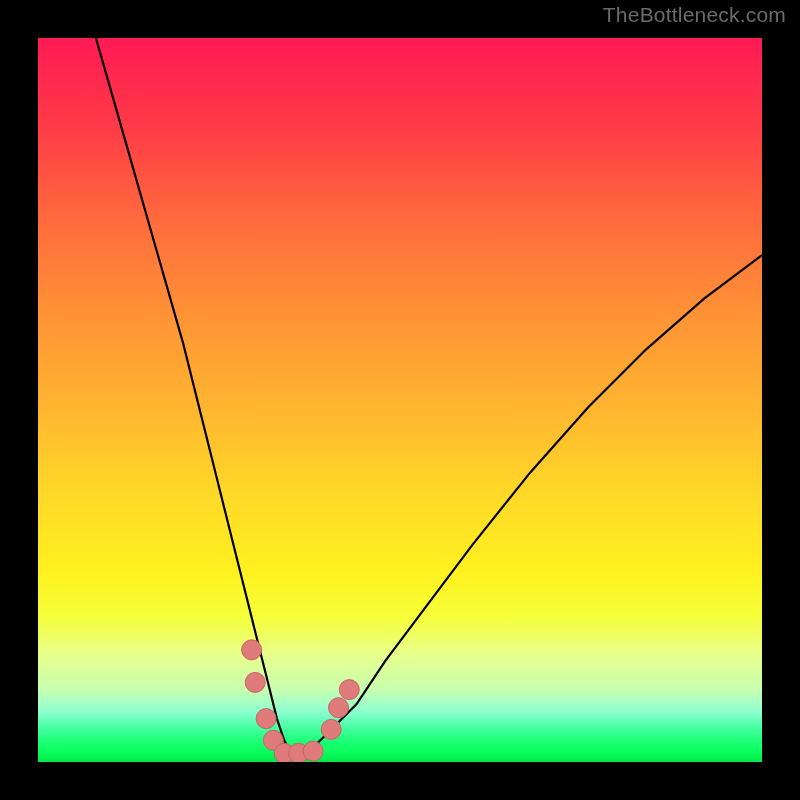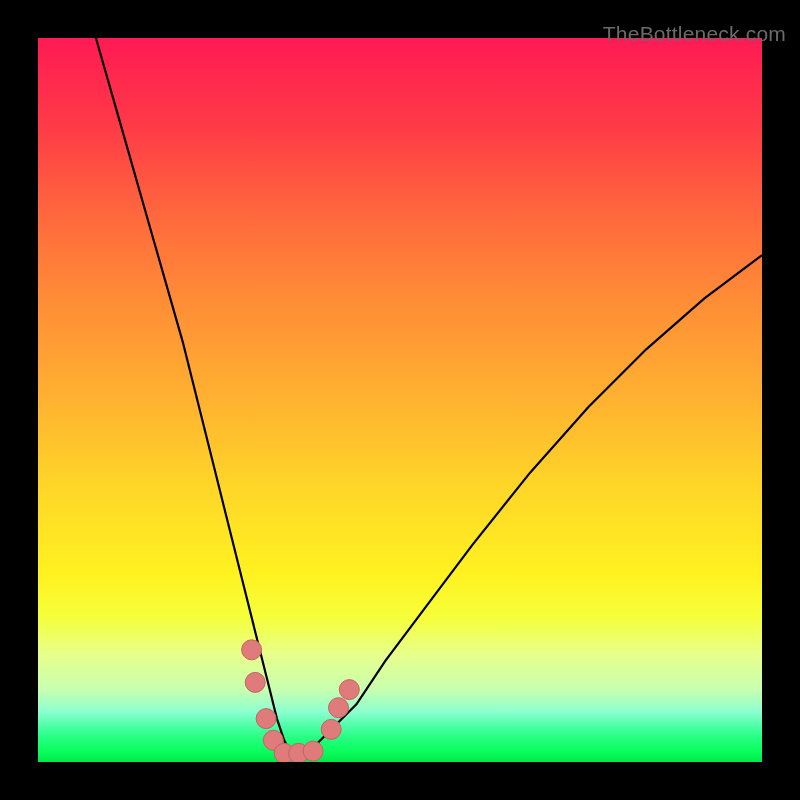--- a/index.html
+++ b/index.html
@@ -44,21 +44,21 @@
       #c8ffb0 90%,
       #8effd0 93%,
       #4effa8 95%,
       #1eff7a 97%,
       #0aff5d 98.5%,
       #00e84a 100%
     );
   }
   .watermark {
     position: absolute;
-    top: 22px;
+    top: 3px;
     right: 14px;
     color: #6b6b6b;
     font-size: 21px;
     font-weight: 500;
     letter-spacing: 0.2px;
     z-index: 10;
   }
   svg.curve {
     position: absolute;
     top: 0;

